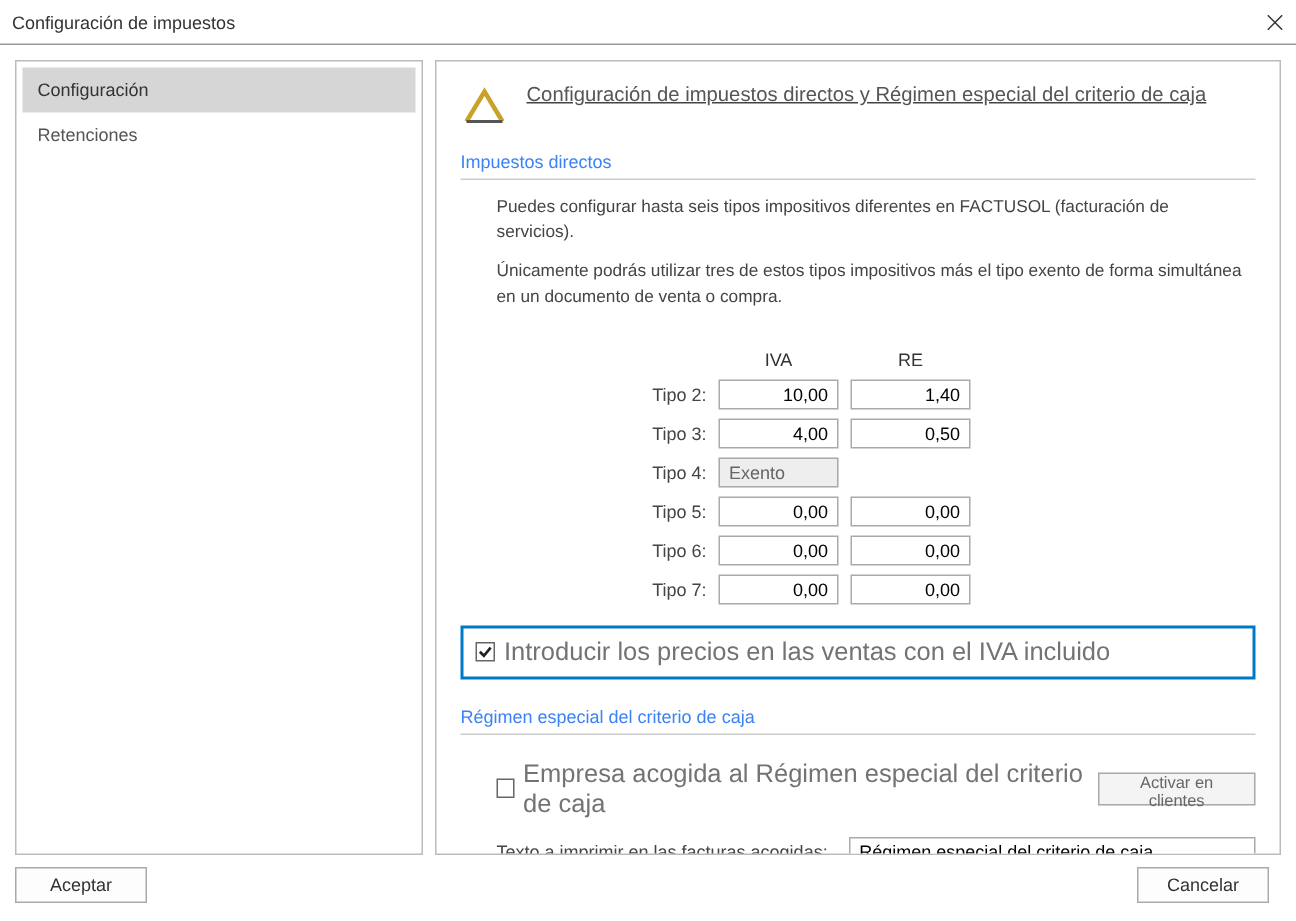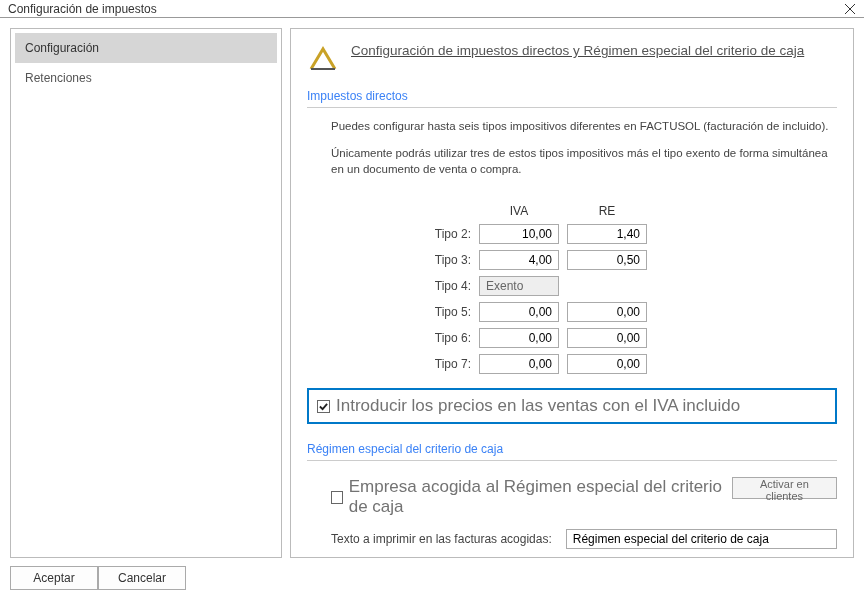--- a/index.html
+++ b/index.html
@@ -1,18 +1,18 @@
 <!DOCTYPE html>
 <html><head>
   <meta charset="utf-8">
   <style>
     * { margin: 0; padding: 0; box-sizing: border-box; font-family: "Segoe UI", Tahoma, sans-serif; }
     body { background: #fff; width: 864px; height: 614px; font-size: 12px; color: #444; }
 
-    .titlebar { height: 18px; border-bottom: 1px solid #999; display: flex; align-items: center; padding: 0 8px; }
+    .titlebar { height: 30px; border-bottom: 1px solid #999; display: flex; align-items: center; padding: 0 8px; }
     .titlebar .title { flex: 1; font-size: 12px; color: #333; }
     .titlebar .close { width: 12px; height: 12px; display: flex; align-items: center; justify-content: center; }
     .titlebar .close svg { width: 10px; height: 10px; stroke: #333; stroke-width: 1; }
 
     .body { padding: 10px; }
     .columns { display: flex; gap: 8px; }
 
     .sidebar { width: 272px; border: 1px solid #bbb; height: 530px; padding: 4px; }
     .sidebar-item { padding: 8px 10px; font-size: 12px; cursor: pointer; }
     .sidebar-item.selected { background: #d6d6d6; color: #333; }
@@ -37,26 +37,26 @@
     .tax-label { width: 44px; text-align: right; font-size: 12px; color: #444; }
     .tax-input { width: 80px; height: 20px; border: 1px solid #aaa; text-align: right; padding: 0 6px; font-size: 12px; background: #fff; }
     .tax-input.disabled { background: #eee; text-align: left; color: #666; }
 
     .callout { margin-top: 14px; border: 2px solid #0078c8; padding: 6px 8px; }
     .checkbox-row { display: flex; align-items: center; gap: 6px; font-size: 17px; color: #737373; }
     .checkbox { width: 13px; height: 13px; border: 1px solid #666; display: inline-flex; align-items: center; justify-content: center; background: #fff; }
     .checkbox.checked svg { width: 9px; height: 9px; stroke: #222; stroke-width: 2; fill: none; }
 
     .regimen-block { margin-top: 18px; }
-    .regimen-row { display: flex; gap: 0; padding: 6px 0 6px 24px; }
+    .regimen-row { display: flex; align-items: center; gap: 0; padding: 6px 0 6px 24px; }
     .btn-inline { height: 22px; padding: 0 12px; border: 1px solid #aaa; background: #f4f4f4; font-size: 11px; color: #666; }
     .field-row { display: flex; align-items: center; gap: 14px; padding: 6px 0 0 24px; }
     .text-input { flex: 1; max-width: 300px; height: 20px; border: 1px solid #aaa; padding: 0 6px; font-size: 12px; }
 
-    .footer { display: flex; justify-content: flex-start; gap: 0; padding: 8px 8px 0 0; }
+    .footer { display: flex; justify-content: space-between; gap: 20px; padding: 8px 8px 0 0; }
     .btn { width: 88px; height: 24px; border: 1px solid #aaa; background: #fdfdfd; font-size: 12px; color: #333; cursor: pointer; }
   </style>
 </head>
 <body>
 
 <div class="titlebar">
   <span class="title">Configuración de impuestos</span>
   <span class="close">
     <svg viewBox="0 0 10 10">
         <line x1="0" y1="0" x2="10" y2="10"></line>
@@ -80,21 +80,21 @@
             <path d="M4 26 L28 26" stroke="#555" stroke-width="2"></path>
           </svg>
         </span>
         <span class="page-title">Configuración de impuestos directos y Régimen especial del criterio de caja</span>
       </div>
 
       <div class="section-head">Impuestos directos</div>
       <hr class="hr">
 
       <div class="intro">
-        <p>Puedes configurar hasta seis tipos impositivos diferentes en FACTUSOL (facturación de incluido).</p>
+        <p>Puedes configurar hasta seis tipos impositivos diferentes en FACTUSOL (facturación de servicios).</p>
         <p>Únicamente podrás utilizar tres de estos tipos impositivos más el tipo exento de forma simultánea en un documento de venta o compra.</p>
       </div>
 
       <div class="tax-table">
         <div class="tax-head">
           <div>IVA</div>
           <div>RE</div>
         </div>
         <div id="tax-rows">
             <div class="tax-row">

